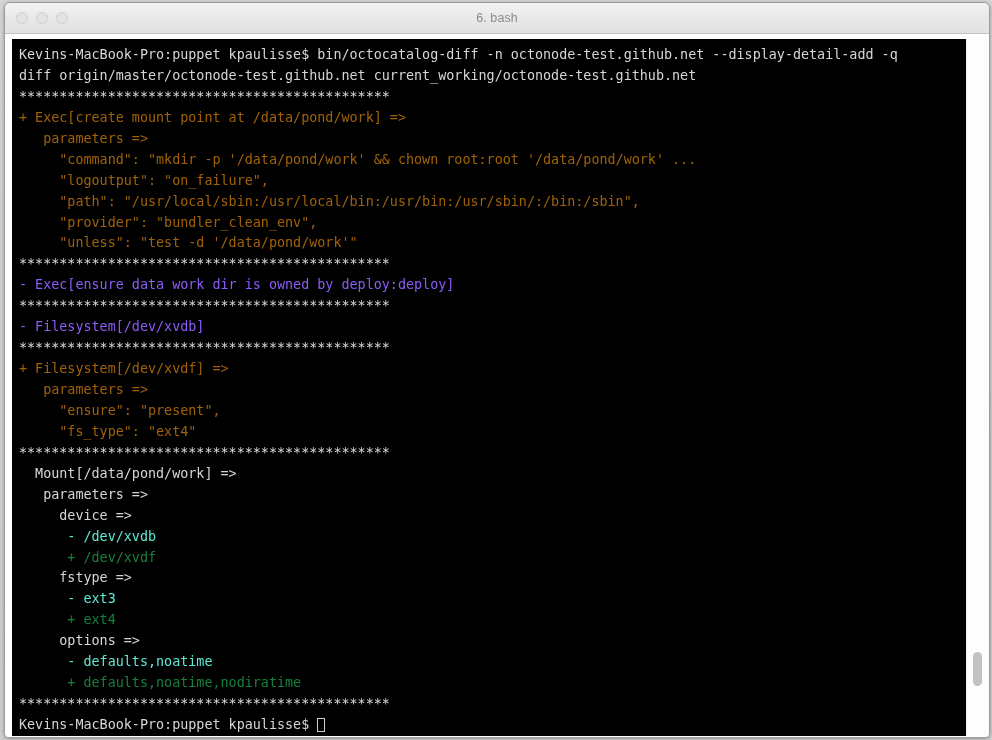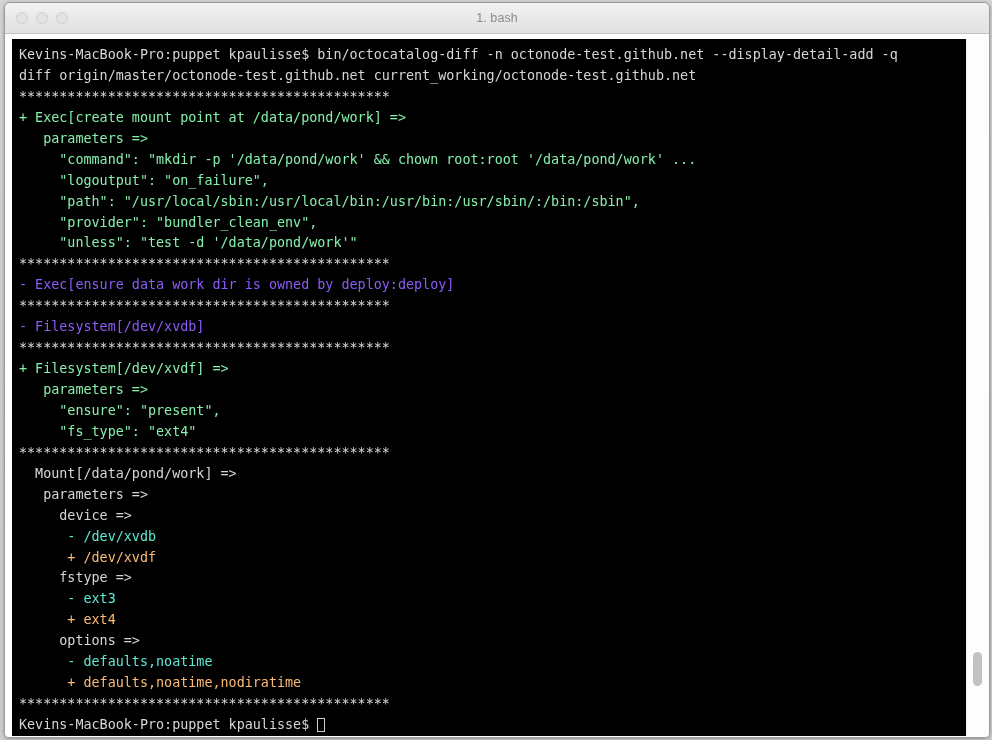--- a/index.html
+++ b/index.html
@@ -102,22 +102,22 @@
     font-family: "DejaVu Sans Mono", monospace;
     font-size: 13.4px;
     line-height: 20.95px;
     white-space: pre;
     letter-spacing: 0px;
   }
 
   .ln { display: block; height: 20.95px; }
 
   .c-white  { color: #d6d6d6; }
-  .c-green  { color: #86efac; }
-  .c-bgreen { color: #fdba74; }
+  .c-green  { color: #a16207; }
+  .c-bgreen { color: #15803d; }
   .c-red    { color: #8b5cf6; }
   .c-bred   { color: #5eead4; }
   .c-sep    { color: #dcdcdc; }
 
   
   .cursor {
     display: inline-block;
     width: 7.6px;
     height: 14px;
     vertical-align: -2.5px;
@@ -148,21 +148,21 @@
 <div id="desktop">
 
   <div class="window">
 
     <div class="titlebar">
       <div class="traffic-lights">
         <span class="light"></span>
         <span class="light"></span>
         <span class="light"></span>
       </div>
-      <div class="window-title">1. bash</div>
+      <div class="window-title">6. bash</div>
     </div>
 
     <div class="term-wrap">
       <div class="term-screen">
         <div class="term-lines" id="term-lines"><span class="ln c-white">Kevins-MacBook-Pro:puppet kpaulisse$ bin/octocatalog-diff -n octonode-test.github.net --display-detail-add -q</span><span class="ln c-white">diff origin/master/octonode-test.github.net current_working/octonode-test.github.net</span><span class="ln c-sep">**********************************************</span><span class="ln c-green">+ Exec[create mount point at /data/pond/work] =&gt;</span><span class="ln c-green">   parameters =&gt;</span><span class="ln c-green">     "command": "mkdir -p '/data/pond/work' &amp;&amp; chown root:root '/data/pond/work' ...</span><span class="ln c-green">     "logoutput": "on_failure",</span><span class="ln c-green">     "path": "/usr/local/sbin:/usr/local/bin:/usr/bin:/usr/sbin/:/bin:/sbin",</span><span class="ln c-green">     "provider": "bundler_clean_env",</span><span class="ln c-green">     "unless": "test -d '/data/pond/work'"</span><span class="ln c-sep">**********************************************</span><span class="ln c-red">- Exec[ensure data work dir is owned by deploy:deploy]</span><span class="ln c-sep">**********************************************</span><span class="ln c-red">- Filesystem[/dev/xvdb]</span><span class="ln c-sep">**********************************************</span><span class="ln c-green">+ Filesystem[/dev/xvdf] =&gt;</span><span class="ln c-green">   parameters =&gt;</span><span class="ln c-green">     "ensure": "present",</span><span class="ln c-green">     "fs_type": "ext4"</span><span class="ln c-sep">**********************************************</span><span class="ln c-white">  Mount[/data/pond/work] =&gt;</span><span class="ln c-white">   parameters =&gt;</span><span class="ln c-white">     device =&gt;</span><span class="ln c-bred">      - /dev/xvdb</span><span class="ln c-bgreen">      + /dev/xvdf</span><span class="ln c-white">     fstype =&gt;</span><span class="ln c-bred">      - ext3</span><span class="ln c-bgreen">      + ext4</span><span class="ln c-white">     options =&gt;</span><span class="ln c-bred">      - defaults,noatime</span><span class="ln c-bgreen">      + defaults,noatime,nodiratime</span><span class="ln c-sep">**********************************************</span><span class="ln c-white">Kevins-MacBook-Pro:puppet kpaulisse$ <span class="cursor"></span></span></div>
       </div>
       <div class="scrollbar">
         <div class="scroll-thumb" id="scroll-thumb" style="height: 34px; top: 88%;"></div>
       </div>
     </div>

